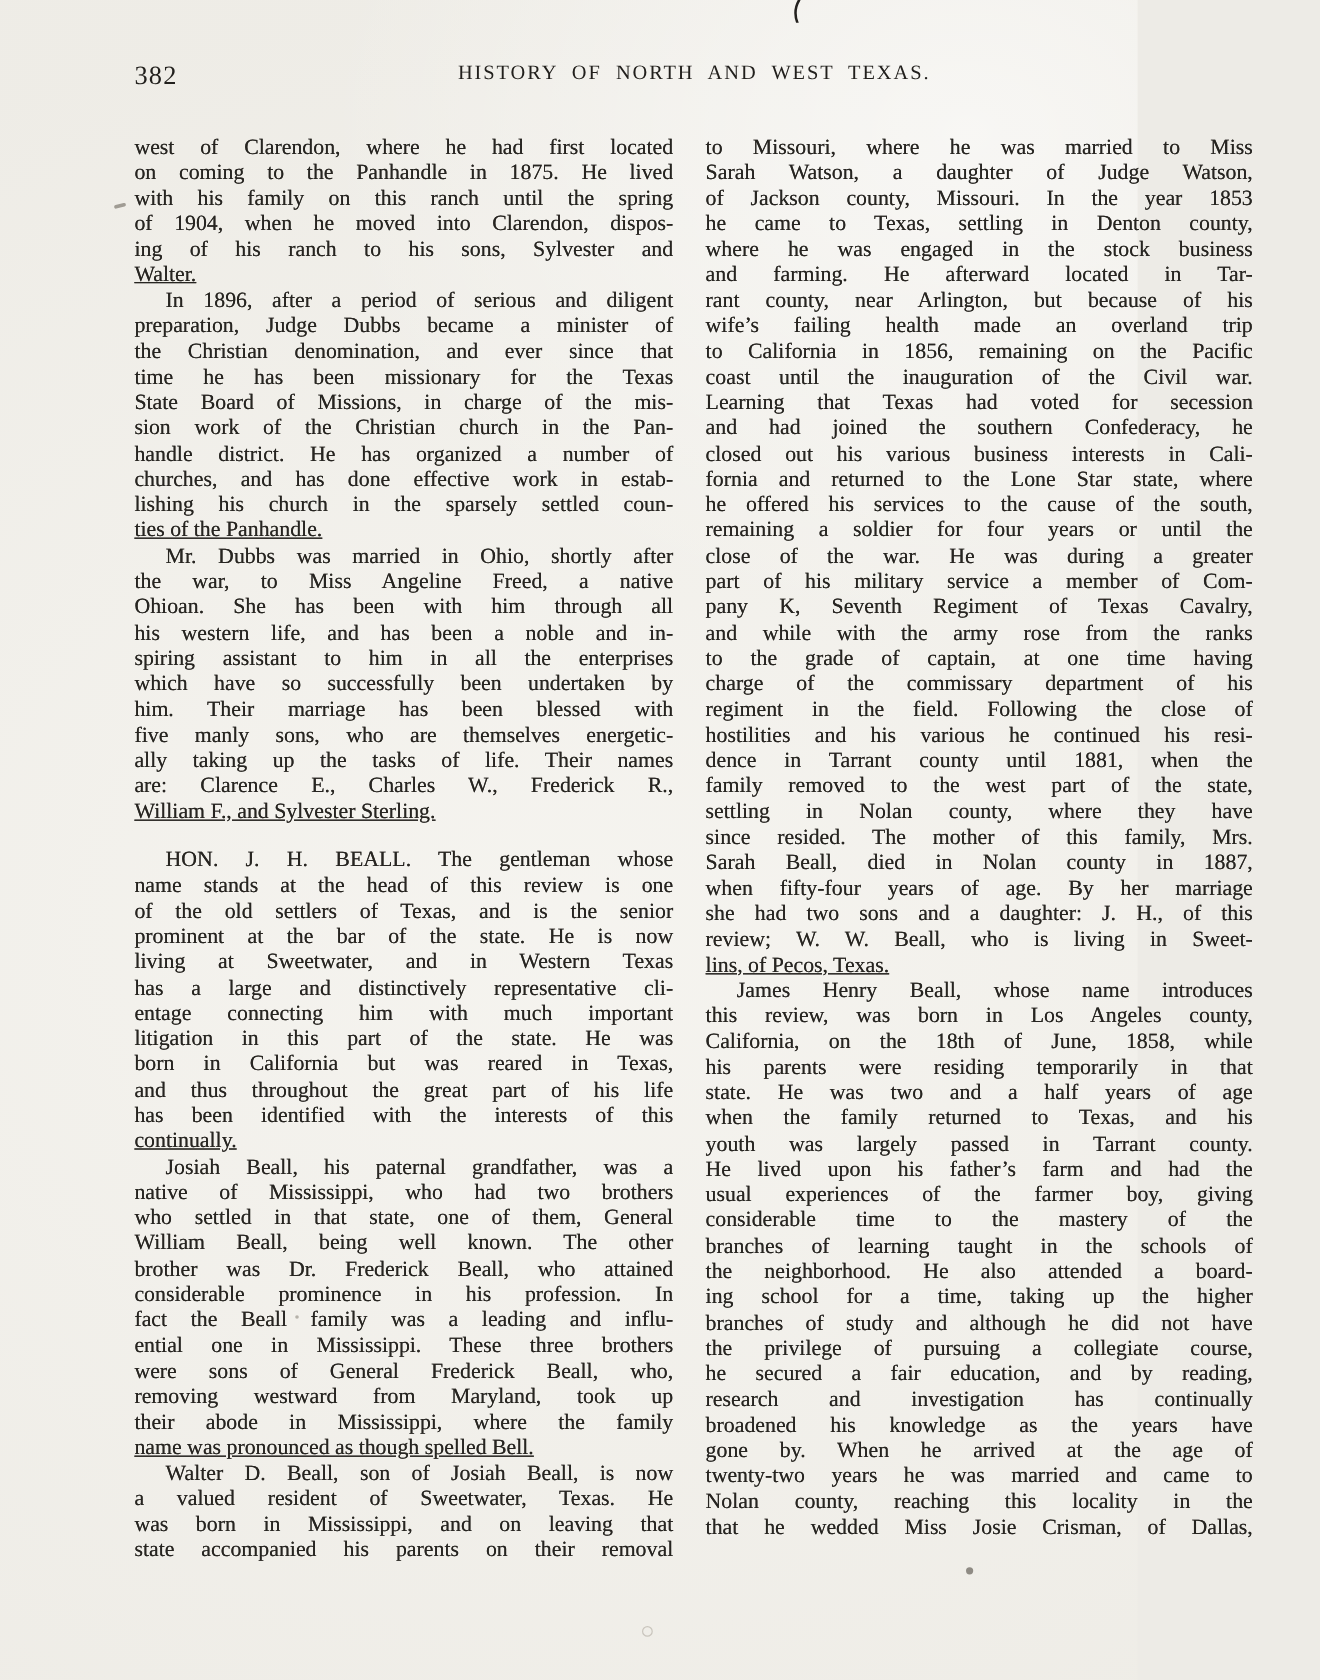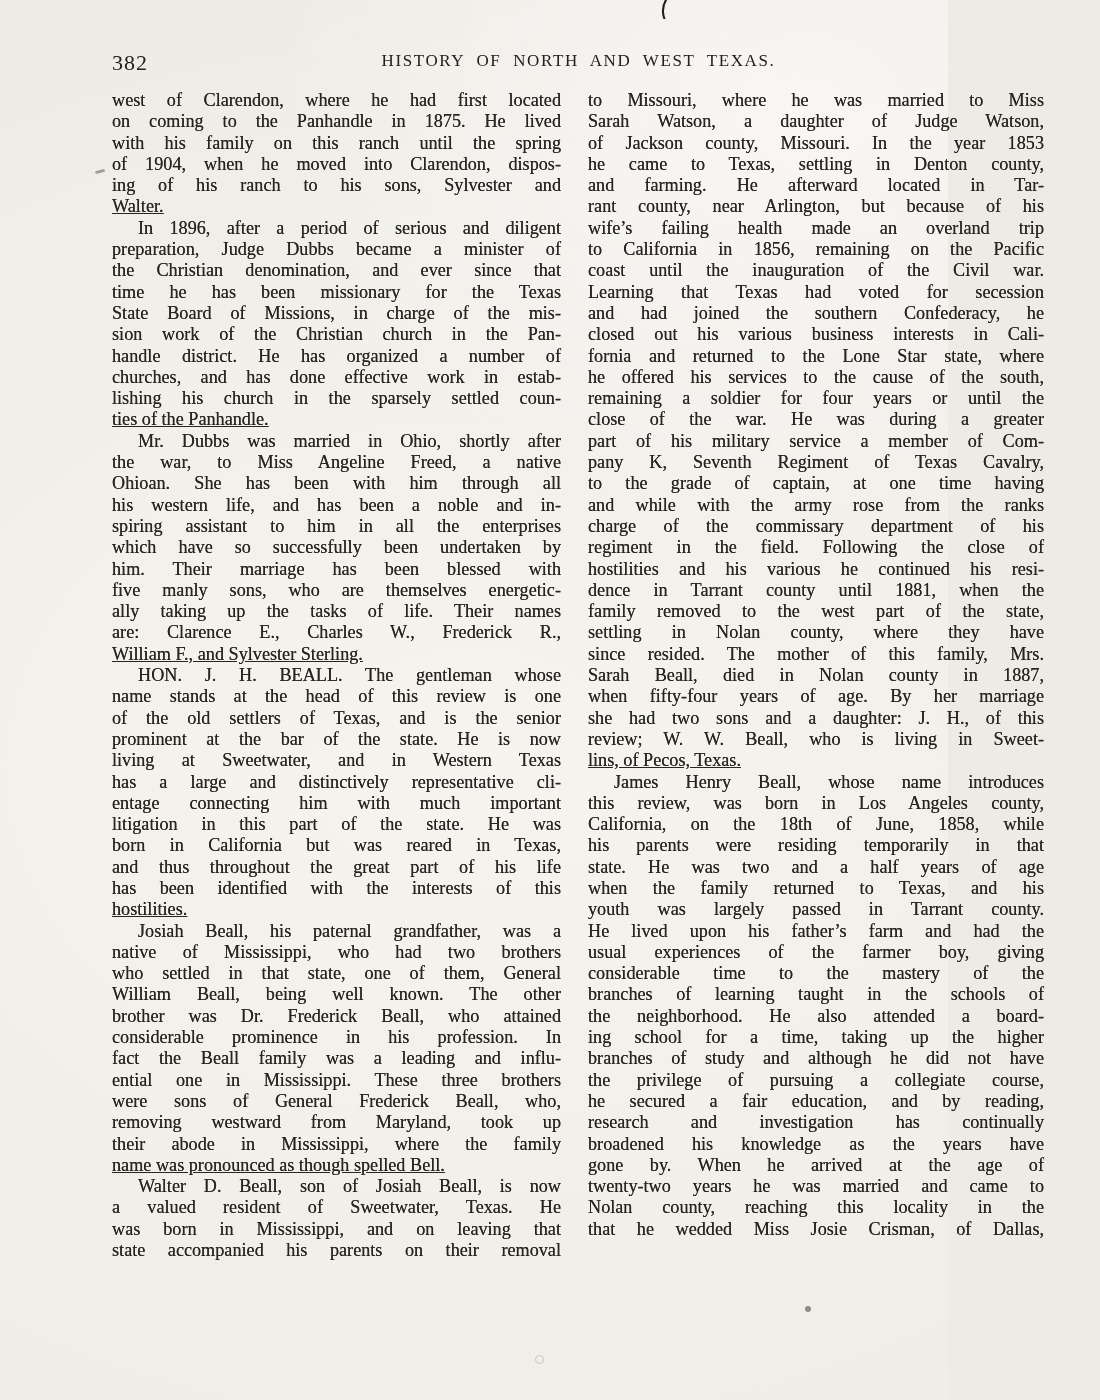--- a/index.html
+++ b/index.html
@@ -24,36 +24,36 @@
     color: #22201d;
   }
   .header-title {
     position: absolute; left: 113px; top: 51px; width: 931px;
     text-align: center;
     font-size: 17px; letter-spacing: 1.6px; word-spacing: 6px;
     color: #22201d;
     white-space: nowrap;
   }
   .column {
-    position: absolute; top: 90px;
+    position: absolute; top: 112px;
     font-size: 18.2px; line-height: 21.3px;
     color: #272521;
     text-shadow: 0 0 0.45px rgba(39,37,33,0.85);
   }
   .column-left  { left: 112px; width: 449px; }
   .column-right { left: 588px; width: 456px; }
   .line {
     text-align: justify;
     text-align-last: justify;
     text-justify: inter-word;
     white-space: normal;
   }
   .line.para-end { text-align-last: left; text-decoration: underline; }
   .line.indent { text-indent: 26px; }
-  .line.gap { }
+  .line.gap { margin-top: 19px; }
   
   .pen-mark {
     position: absolute; left: 656px; top: 0px; width: 14px; height: 19px;
   }
   .margin-dash {
     position: absolute; left: 95px; top: 170px; width: 10px; height: 3px;
     background: #a09c94; border-radius: 2px; transform: rotate(-14deg);
   }
   .speck-1 {
     position: absolute; left: 805px; top: 1306px; width: 6px; height: 6px;
@@ -109,21 +109,21 @@
       <div class="line">name stands at the head of this review is one</div>
       <div class="line">of the old settlers of Texas, and is the senior</div>
       <div class="line">prominent at the bar of the state. He is now</div>
       <div class="line">living at Sweetwater, and in Western Texas</div>
       <div class="line">has a large and distinctively representative cli-</div>
       <div class="line">entage connecting him with much important</div>
       <div class="line">litigation in this part of the state. He was</div>
       <div class="line">born in California but was reared in Texas,</div>
       <div class="line">and thus throughout the great part of his life</div>
       <div class="line">has been identified with the interests of this</div>
-      <div class="line para-end">hostilities.</div>
+      <div class="line para-end">continually.</div>
       <div class="line indent">Josiah Beall, his paternal grandfather, was a</div>
       <div class="line">native of Mississippi, who had two brothers</div>
       <div class="line">who settled in that state, one of them, General</div>
       <div class="line">William Beall, being well known. The other</div>
       <div class="line">brother was Dr. Frederick Beall, who attained</div>
       <div class="line">considerable prominence in his profession. In</div>
       <div class="line">fact the Beall family was a leading and influ-</div>
       <div class="line">ential one in Mississippi. These three brothers</div>
       <div class="line">were sons of General Frederick Beall, who,</div>
       <div class="line">removing westward from Maryland, took up</div>
@@ -133,36 +133,37 @@
       <div class="line">a valued resident of Sweetwater, Texas. He</div>
       <div class="line">was born in Mississippi, and on leaving that</div>
       <div class="line">state accompanied his parents on their removal</div>
     </div>
 
   <div class="column column-right">
       <div class="line">to Missouri, where he was married to Miss</div>
       <div class="line">Sarah Watson, a daughter of Judge Watson,</div>
       <div class="line">of Jackson county, Missouri. In the year 1853</div>
       <div class="line">he came to Texas, settling in Denton county,</div>
+      <div class="line">where he was engaged in the stock business</div>
       <div class="line">and farming. He afterward located in Tar-</div>
       <div class="line">rant county, near Arlington, but because of his</div>
       <div class="line">wife’s failing health made an overland trip</div>
       <div class="line">to California in 1856, remaining on the Pacific</div>
       <div class="line">coast until the inauguration of the Civil war.</div>
       <div class="line">Learning that Texas had voted for secession</div>
       <div class="line">and had joined the southern Confederacy, he</div>
       <div class="line">closed out his various business interests in Cali-</div>
       <div class="line">fornia and returned to the Lone Star state, where</div>
       <div class="line">he offered his services to the cause of the south,</div>
       <div class="line">remaining a soldier for four years or until the</div>
       <div class="line">close of the war. He was during a greater</div>
       <div class="line">part of his military service a member of Com-</div>
       <div class="line">pany K, Seventh Regiment of Texas Cavalry,</div>
+      <div class="line">and while with the army rose from the ranks</div>
       <div class="line">to the grade of captain, at one time having</div>
-      <div class="line">and while with the army rose from the ranks</div>
       <div class="line">charge of the commissary department of his</div>
       <div class="line">regiment in the field. Following the close of</div>
       <div class="line">hostilities and his various he continued his resi-</div>
       <div class="line">dence in Tarrant county until 1881, when the</div>
       <div class="line">family removed to the west part of the state,</div>
       <div class="line">settling in Nolan county, where they have</div>
       <div class="line">since resided. The mother of this family, Mrs.</div>
       <div class="line">Sarah Beall, died in Nolan county in 1887,</div>
       <div class="line">when fifty-four years of age. By her marriage</div>
       <div class="line">she had two sons and a daughter: J. H., of this</div>

